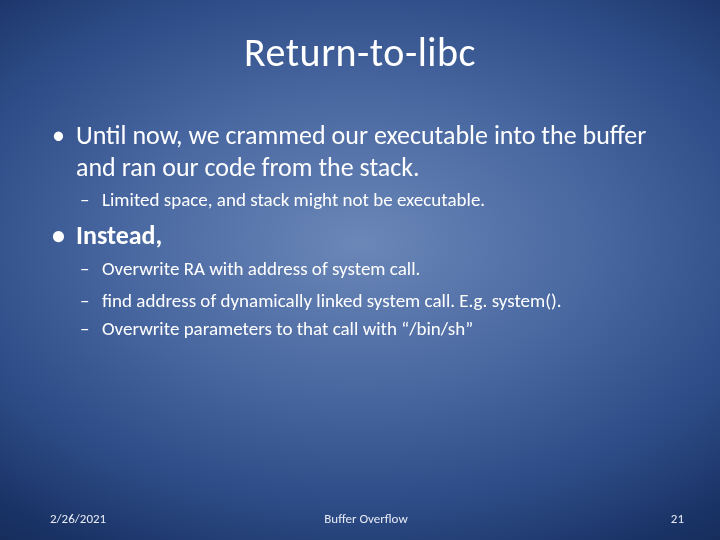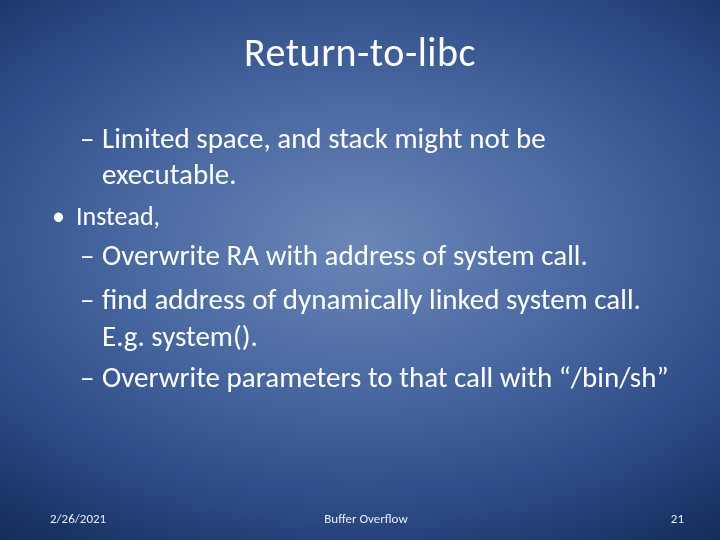--- a/index.html
+++ b/index.html
@@ -45,30 +45,30 @@
     content: "•";
     position: absolute;
     left: 2px;
     top: 0;
     font-size: 26px;
   }
   .b2 {
     position: relative;
     padding-left: 52px;
     margin-bottom: 5px;
-    font-size: 29px;
+    font-size: 19px;
     line-height: 1.25;
   }
   .b2::before {
     content: "–";
     position: absolute;
     left: 30px;
     top: 0;
   }
-  .gap-top { margin-top: 8px; }
+  .gap-top { margin-top: 8px; font-weight: bold; }
   .gap-top2 { margin-top: 8px; }
   .footer {
     position: absolute;
     bottom: 14px;
     left: 0;
     right: 0;
     font-size: 13px;
     color: #e8ecf5;
   }
   .footer-date {
@@ -90,20 +90,21 @@
     margin-top: 34px;
   }
 </style>
 </head>
 <body>
 
 <div class="slide">
   <div class="title">Return-to-libc</div>
 
   <div class="body">
+    <div class="b1">Until now, we crammed our executable into the buffer and ran our code from the stack.</div>
     <div class="b2">Limited space, and stack might not be executable.</div>
     <div class="b1 gap-top">Instead,</div>
     <div class="b2">Overwrite RA with address of system call.</div>
     <div class="b2 gap-top2">find address of dynamically linked system call.  E.g. system().</div>
     <div class="b2">Overwrite parameters to that call with “/bin/sh”</div>
   </div>
 
   <div class="footer">
     <div class="footer-date">2/26/2021</div>
     <div class="footer-title">Buffer Overflow</div>

